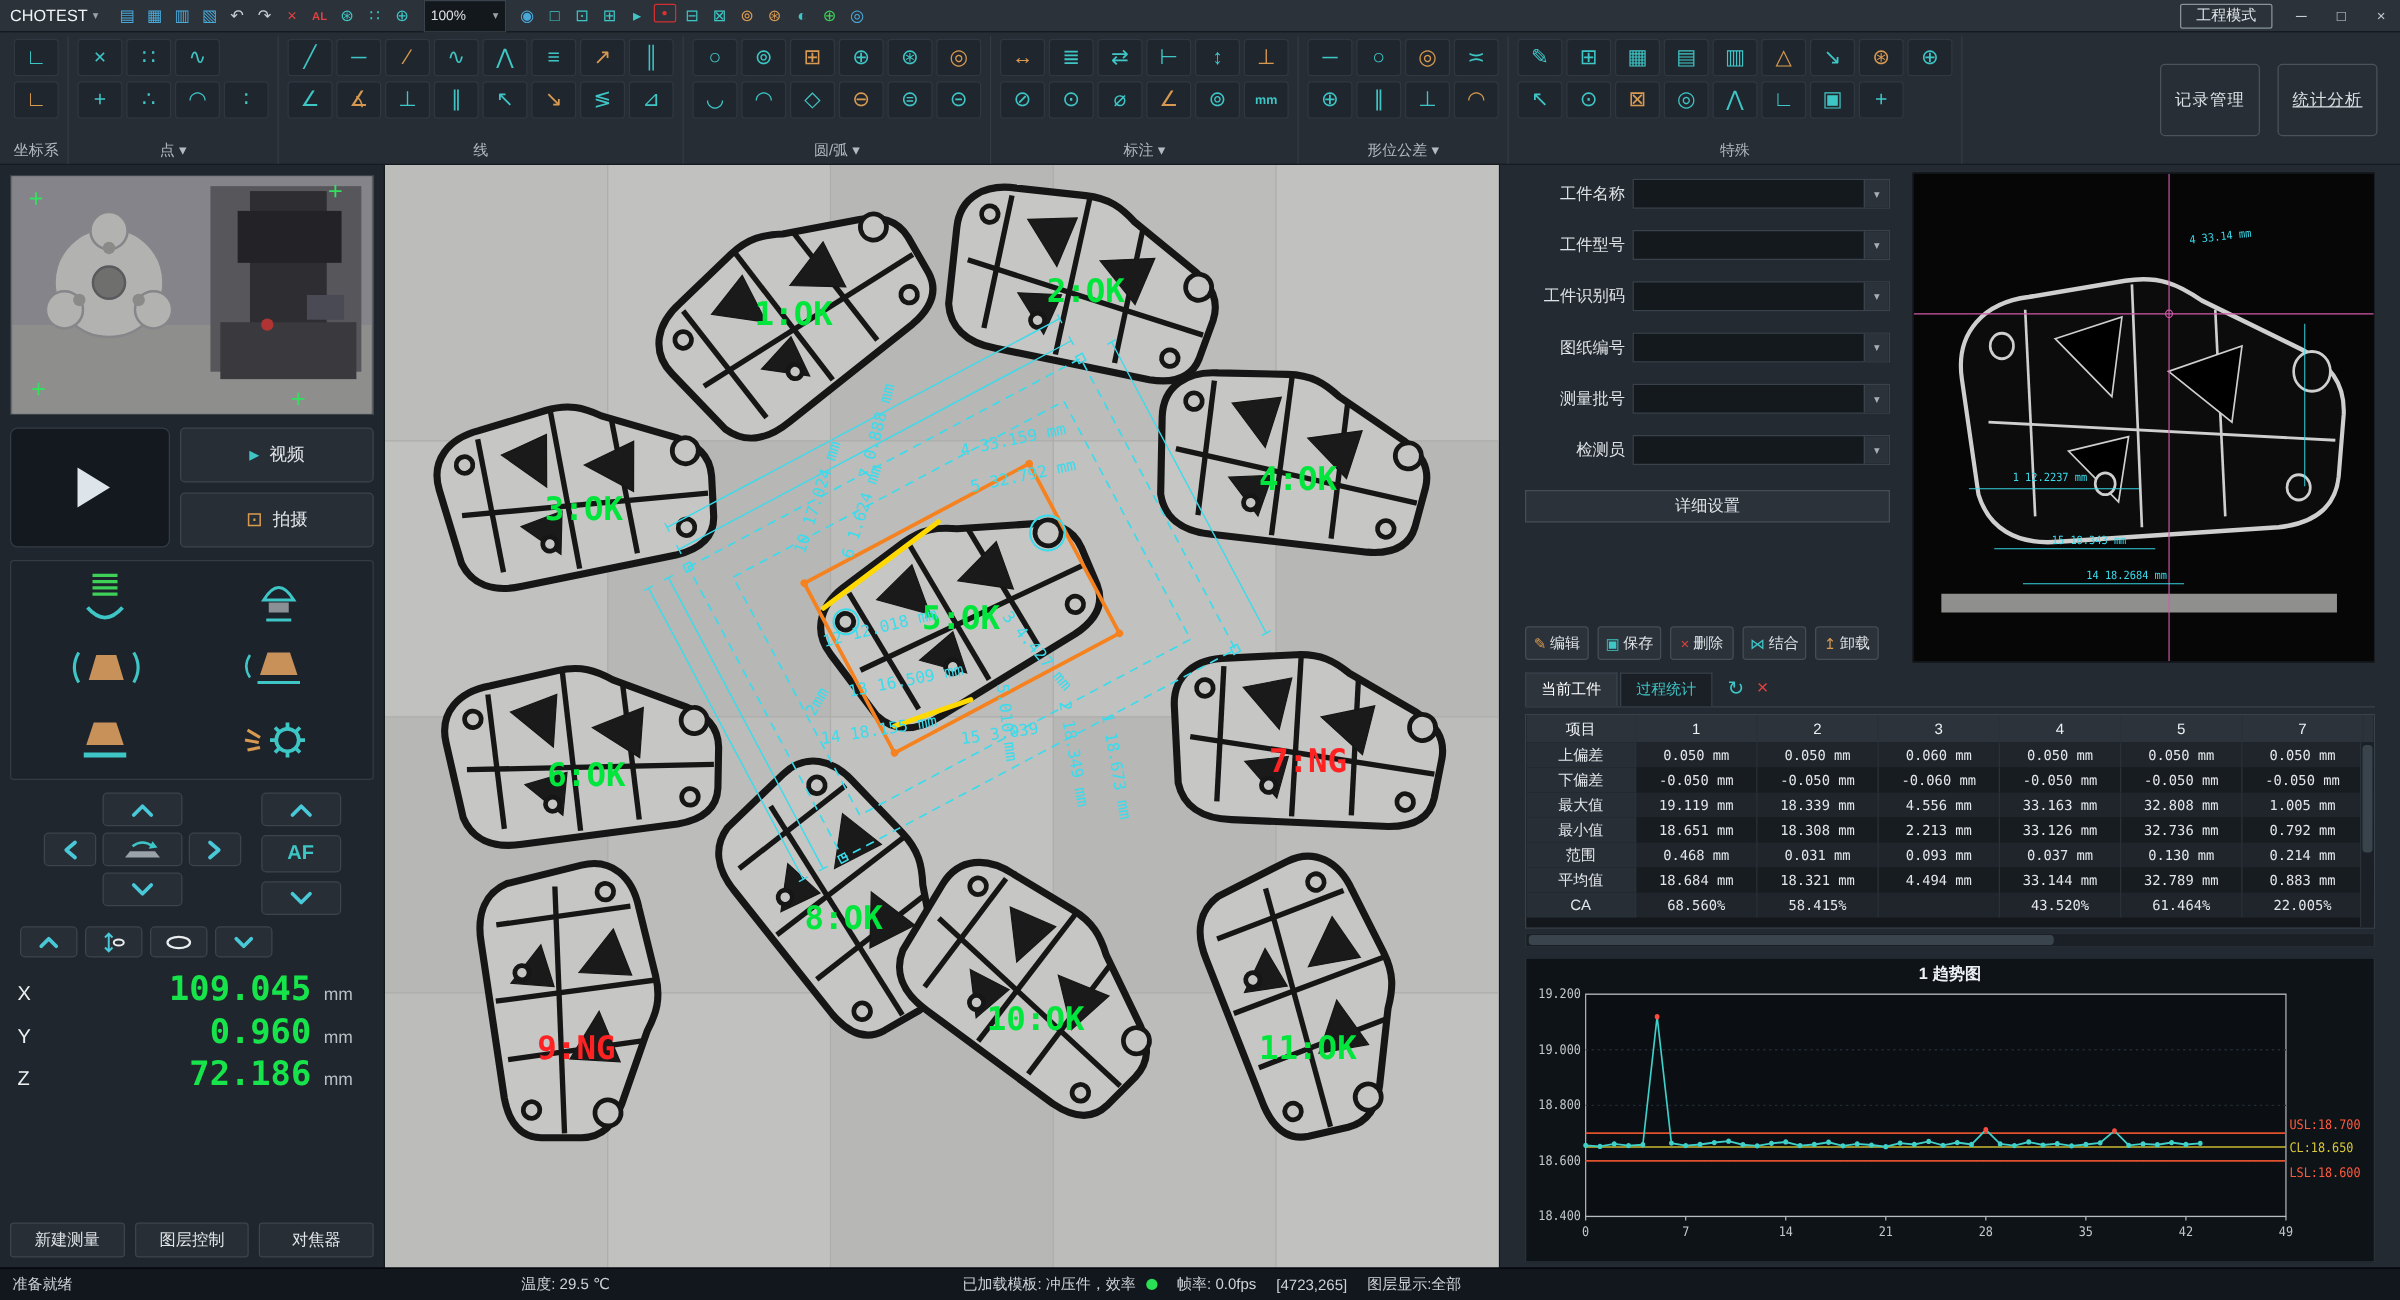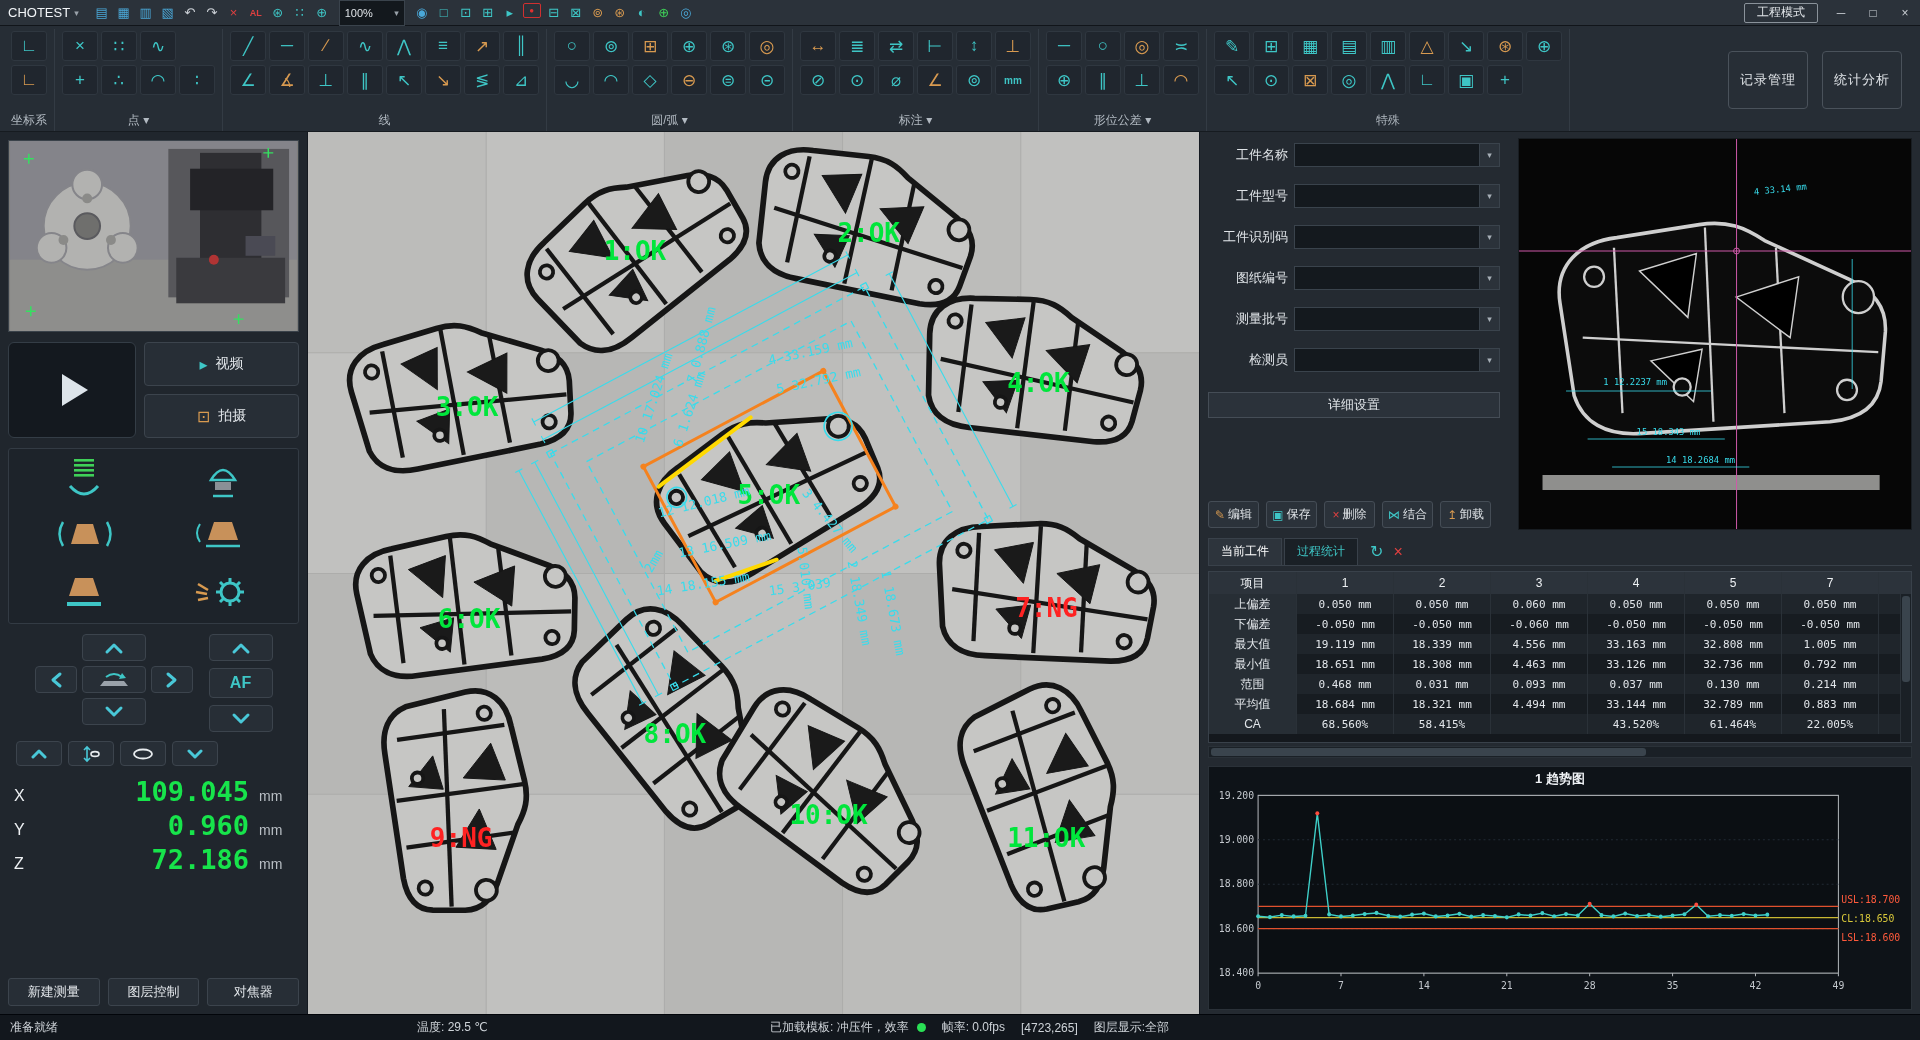--- a/index.html
+++ b/index.html
@@ -69,21 +69,21 @@
   .plabel.ok{fill:#00e63c}.plabel.ng{fill:#ff2222}
   .anno{font-family:"DejaVu Sans Mono","Liberation Mono",monospace;font-size:13px;fill:#38dcec}
   .dashc{fill:none;stroke:#38dcec;stroke-width:1.3;stroke-dasharray:7 5}
   .orect{fill:none;stroke:#f5821e;stroke-width:3}
   .ylin{stroke:#ffd900;stroke-width:4;fill:none;stroke-linecap:round}
   .cyc{fill:none;stroke:#38dcec;stroke-width:1.6}
   .cyh{fill:none;stroke:#38dcec;stroke-width:1.2}
   .diml{stroke:#38dcec;stroke-width:1.1}
 
   
-  .rightpanel{flex:1;background:#242a31;padding:6px 8px 4px;display:flex;flex-direction:column;min-width:0}
+  .rightpanel{flex:1;background:#242a31;padding:6px 20px 4px;display:flex;flex-direction:column;min-width:0}
   .rp-top{display:flex;gap:10px;height:392px}
   .rp-form{width:300px;position:relative;padding-top:4px}
   .form-row{display:flex;align-items:center;height:26px;margin-bottom:15px}
   .form-label{width:80px;text-align:right;font-size:13px;color:#dfe3e7;margin-right:6px;white-space:nowrap}
   .combo{width:206px;height:24px;background:#14191e;border:1px solid #3a434c;display:flex}
   .combo-input{flex:1}
   .combo-btn{width:20px;background:#2b323a;border-left:1px solid #3a434c;color:#a7afb7;font-size:9px;display:flex;align-items:center;justify-content:center}
   .detail-btn{width:292px;height:26px;background:#2b323a;border:1px solid #454d56;color:#dfe3e7;font-size:13px;margin-top:4px;font-family:inherit}
   .action-row{position:absolute;bottom:2px;left:0;display:flex;gap:7px}
   .abtn{width:51px;height:27px;background:#2b323a;border:1px solid #454d56;border-radius:3px;color:#dfe3e7;font-size:12px;display:flex;align-items:center;justify-content:center;gap:3px;font-family:inherit}
@@ -304,21 +304,21 @@
               <div class="rtool" style="color: rgb(62, 198, 198);">∟</div>
               <div class="rtool" style="color: rgb(62, 198, 198);">▣</div>
               <div class="rtool" style="color: rgb(62, 198, 198);">+</div>
             </div>
           </div>
           <div class="rglabel">特殊</div>
         </div>
       </div>
     <div class="ribbon-actions">
         <button class="raction" style="font-family: inherit;">记录管理</button>
-        <button class="raction" style="font-family: inherit;">统计分析</button>
+        <button class="raction" style="font-family: inherit; text-decoration: underline;">统计分析</button>
       </div>
   </div>
 
   <div class="main">
 
     <div class="sidebar">
       <div class="cam-preview">
         <svg viewBox="0 0 290 192">
           <rect x="0" y="0" width="290" height="192" fill="#84848a"></rect>
           <rect x="0" y="120" width="290" height="72" fill="#8e8e8c"></rect>
@@ -911,21 +911,21 @@
             <div class="tcell">18.339 mm</div>
             <div class="tcell">4.556 mm</div>
             <div class="tcell">33.163 mm</div>
             <div class="tcell">32.808 mm</div>
             <div class="tcell">1.005 mm</div>
           </div>
           <div class="trow even">
             <div class="tcell ncell">最小值</div>
             <div class="tcell">18.651 mm</div>
             <div class="tcell">18.308 mm</div>
-            <div class="tcell">4.463 mm</div>
+            <div class="tcell">2.213 mm</div>
             <div class="tcell">33.126 mm</div>
             <div class="tcell">32.736 mm</div>
             <div class="tcell">0.792 mm</div>
           </div>
           <div class="trow odd">
             <div class="tcell ncell">范围</div>
             <div class="tcell">0.468 mm</div>
             <div class="tcell">0.031 mm</div>
             <div class="tcell">0.093 mm</div>
             <div class="tcell">0.037 mm</div>

